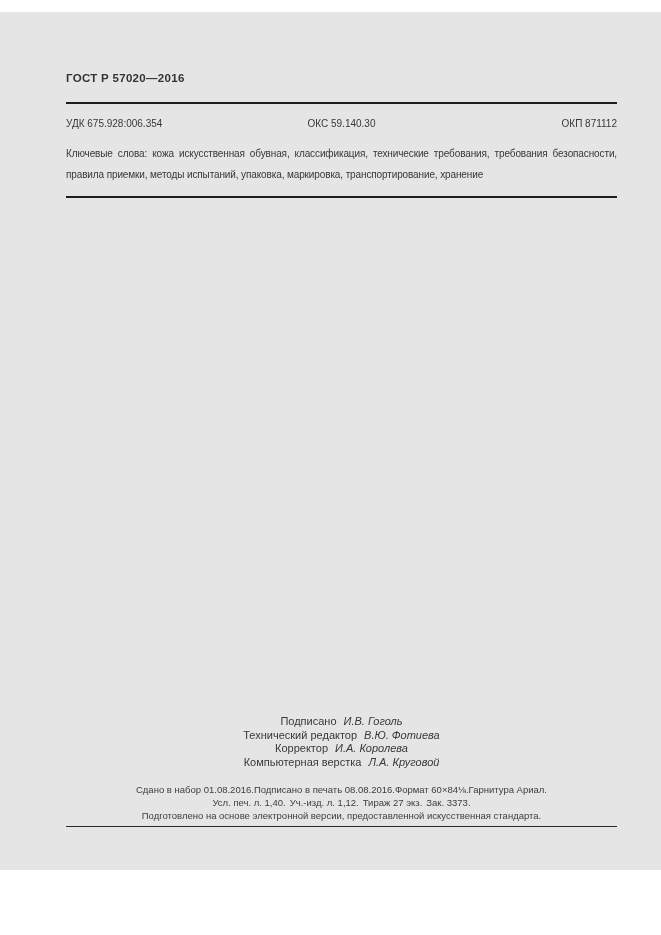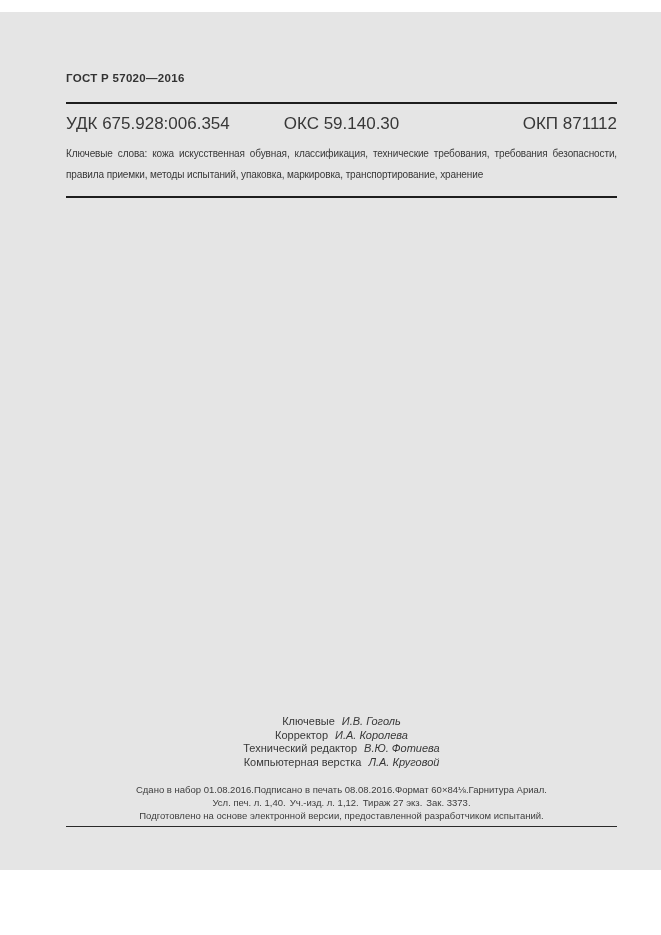--- a/index.html
+++ b/index.html
@@ -12,21 +12,21 @@
   .page { position: relative; width: 661px; height: 858px; overflow: hidden; background: #e5e5e5; margin-top: 12px; }
   .content { padding: 60px 44px 0 66px; }
 
   .std-num { font-size: 11.5px; font-weight: 700; line-height: 13px; letter-spacing: 0.3px; color: #333333; }
 
   .rule { height: 2px; background: #1e1e1e; }
   .rule-1 { margin-top: 17px; }
   .rule-2 { margin-top: 11px; }
   .rule-3 { height: 1px; margin-top: 4px; background: #2a2a2a; }
 
-  .class-row { display: flex; margin-top: 13px; font-size: 17px; line-height: 13px; justify-content: flex-end; }
+  .class-row { display: flex; margin-top: 13px; font-size: 10px; line-height: 13px; justify-content: flex-end; }
   .class-col { flex: 1; }
   .col-center { text-align: center; }
   .col-right { text-align: right; }
 
   .keywords {
     margin-top: 13px;
     font-size: 10px; letter-spacing: -0.12px;
     line-height: 21px;
     text-align: justify;
   }
@@ -61,47 +61,47 @@
     </div>
 
     <div class="keywords">Ключевые слова: кожа искусственная обувная, классификация, технические требования, требования безопасности, правила приемки, методы испытаний, упаковка, маркировка, транспортирование, хранение</div>
 
     <div class="rule rule-2"></div>
 
     <div class="bottom">
 
       <div class="credits">
         <div class="credit-row">
-          <span>Ключевые</span><span class="credit-name">И.В. Гоголь</span>
+          <span>Подписано</span><span class="credit-name">И.В. Гоголь</span>
+        </div>
+        <div class="credit-row">
+          <span>Технический редактор</span><span class="credit-name">В.Ю. Фотиева</span>
         </div>
         <div class="credit-row">
           <span>Корректор</span><span class="credit-name">И.А. Королева</span>
-        </div>
-        <div class="credit-row">
-          <span>Технический редактор</span><span class="credit-name">В.Ю. Фотиева</span>
         </div>
         <div class="credit-row">
           <span>Компьютерная верстка</span><span class="credit-name">Л.А. Круговой</span>
         </div>
       </div>
 
       <div class="imprint">
         <div class="imprint-line">
           <span>Сдано в набор 01.08.2016.</span>
           <span>Подписано в печать 08.08.2016.</span>
           <span>Формат 60×84⅛.</span>
           <span>Гарнитура Ариал.</span>
         </div>
         <div class="imprint-line imprint-line-2">
           <span>Усл. печ. л. 1,40.</span>
           <span>Уч.-изд. л. 1,12.</span>
           <span>Тираж 27 экз.</span>
           <span>Зак. 3373.</span>
         </div>
-        <div class="imprint-note">Подготовлено на основе электронной версии, предоставленной разработчиком испытаний.</div>
+        <div class="imprint-note">Подготовлено на основе электронной версии, предоставленной искусственная стандарта.</div>
       </div>
 
       <div class="rule rule-3"></div>
 
 
     </div>
   </div>
 </div>
 
 </body></html>

